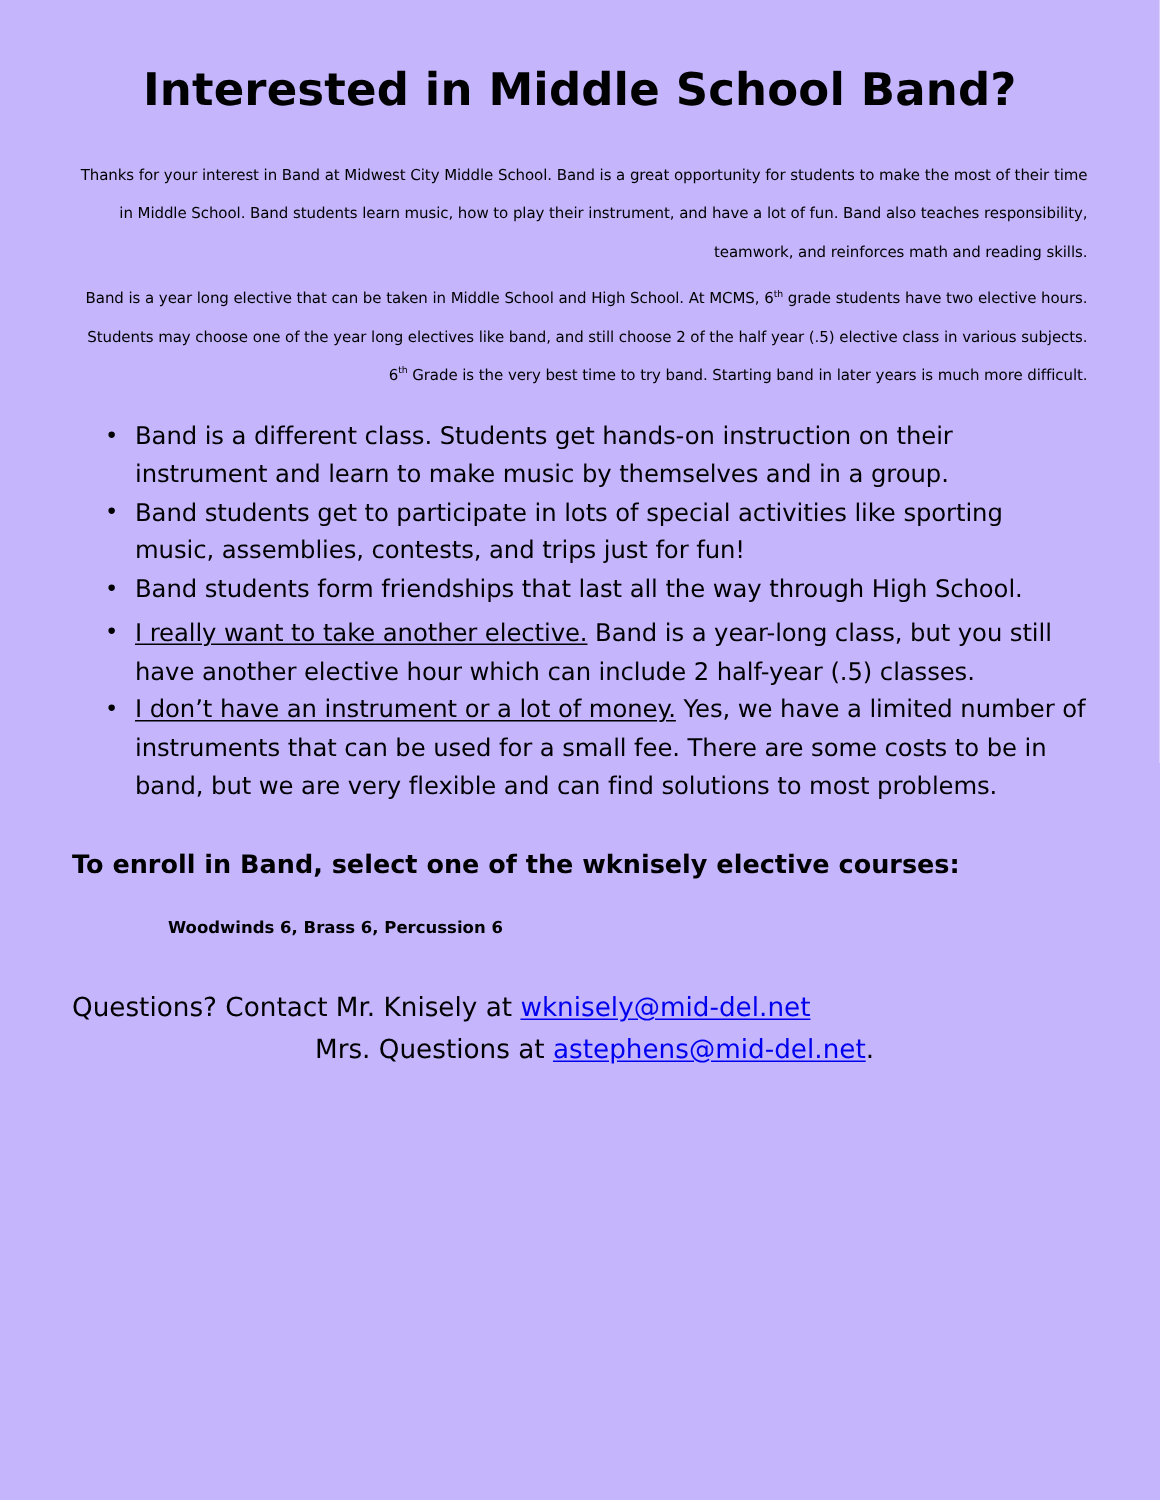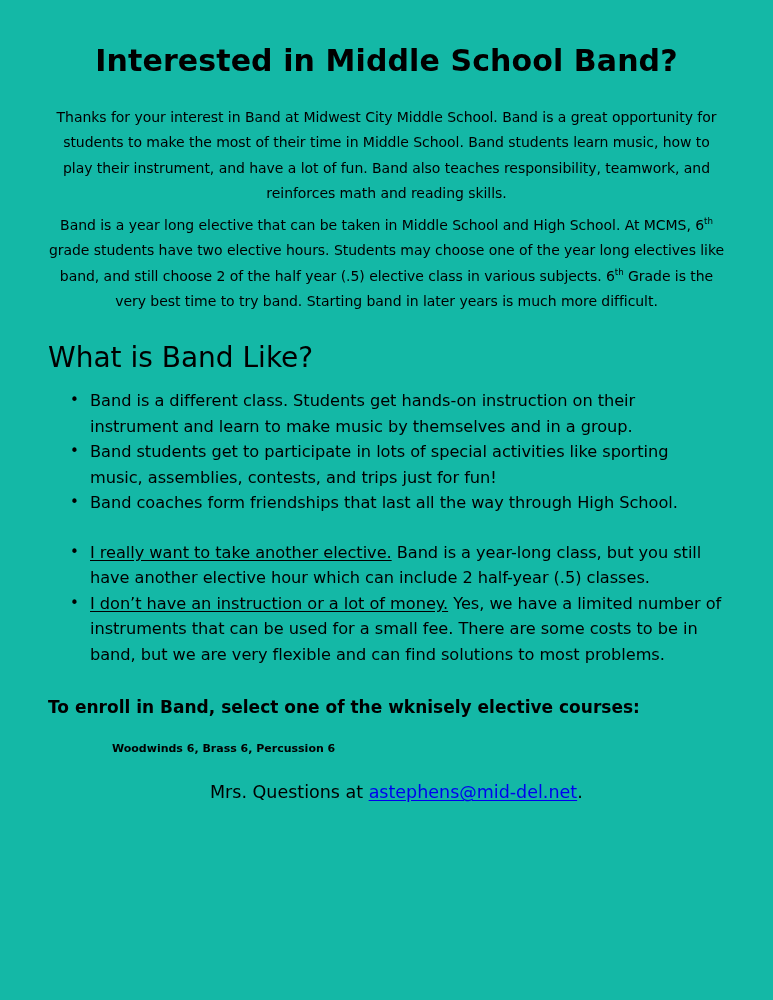--- a/index.html
+++ b/index.html
@@ -11,42 +11,42 @@
     width: 773px;
     height: 1000px;
     overflow: hidden;
     font-family: "DejaVu Sans", sans-serif;
     color: #000000;
   }
   .page {
     position: relative;
     width: 773px;
     height: 1000px;
-    background: #14b8a6;
+    background: #c4b5fd;
     box-sizing: border-box;
     padding: 0 48px;
   }
 
   
   .doc-title {
     margin: 0;
     padding-top: 44px;
     text-align: center;
     font-size: 30px;
     font-weight: bold;
     letter-spacing: 0.1px;
     line-height: 1.15;
   }
 
   
   .para {
     margin: 0;
-    font-size: 14px;
+    font-size: 10px;
     line-height: 25.5px;
-    text-align: center;
+    text-align: right;
     letter-spacing: -0.05px;
   }
   .para-1 { margin-top: 26px; }
   .para-2 { margin-top: 6px; }
 
   sup {
     font-size: 0.62em;
     vertical-align: super;
     line-height: 0;
   }
@@ -61,21 +61,21 @@
   .heading-1 { margin-top: 26px; }
   .heading-2 { margin-top: 28px; }
 
   
   .bullets {
     margin: 0;
     padding: 0;
     list-style: none;
   }
   .bullets-1 { margin-top: 14px; }
-  .bullets-2 { margin-top: 24px; }
+  .bullets-2 { margin-top: 4px; }
 
   .bullets li {
     position: relative;
     padding-left: 42px;
     font-size: 16.2px;
     line-height: 25.5px;
     margin-bottom: 0;
     letter-spacing: -0.05px;
   }
   .bullets li::before {
@@ -130,32 +130,32 @@
 <body>
 
 <div class="page">
 
   <h1 class="doc-title">Interested in Middle School Band?</h1>
 
   <p class="para para-1">Thanks for your interest in Band at Midwest City Middle School.  Band is a great opportunity for students to make the most of their time in Middle School.  Band students learn music, how to play their instrument, and have a lot of fun.  Band also teaches responsibility, teamwork, and reinforces math and reading skills.</p>
 
   <p class="para para-2"><span>Band is a year long elective that can be taken in Middle School and High School.  At MCMS, 6</span><sup>th</sup><span> grade students have two elective hours.  Students may choose one of the year long electives like band, and still choose 2 of the half year (.5) elective class in various subjects.  6</span><sup>th</sup><span> Grade is the very best time to try band.  Starting band in later years is much more difficult.</span></p>
 
-  <h2 class="section-heading heading-1">What is Band Like?</h2>
 
   <ul class="bullets bullets-1">
     <li>Band is a different class.  Students get hands-on instruction on their instrument and learn to make music by themselves and in a group.</li>
     <li>Band students get to participate in lots of special activities like sporting music, assemblies, contests, and trips just for fun!</li>
-    <li>Band coaches form friendships that last all the way through High School.</li>
+    <li>Band students form friendships that last all the way through High School.</li>
   </ul>
 
 
   <ul class="bullets bullets-2">
     <li><span class="lead-in">I really want to take another elective.</span><span>  Band is a year-long class, but you still have another elective hour which can include 2 half-year (.5) classes.</span></li>
-    <li><span class="lead-in">I don’t have an instruction or a lot of money.</span><span>  Yes, we have a limited number of instruments that can be used for a small fee.  There are some costs to be in band, but we are very flexible and can find solutions to most problems.</span></li>
+    <li><span class="lead-in">I don’t have an instrument or a lot of money.</span><span>  Yes, we have a limited number of instruments that can be used for a small fee.  There are some costs to be in band, but we are very flexible and can find solutions to most problems.</span></li>
   </ul>
 
   <p class="enroll">To enroll in Band, select one of the wknisely elective courses:</p>
   <p class="enroll-courses">Woodwinds 6, Brass 6, Percussion 6</p>
 
+  <p class="contact"><span>Questions?  Contact Mr. Knisely at </span><a class="maillink" href="#">wknisely@mid-del.net</a></p>
   <p class="contact-second"><span>Mrs. Questions at </span><a class="maillink" href="#">astephens@mid-del.net</a><span>.</span></p>
 
 </div>
 
 </body></html>

